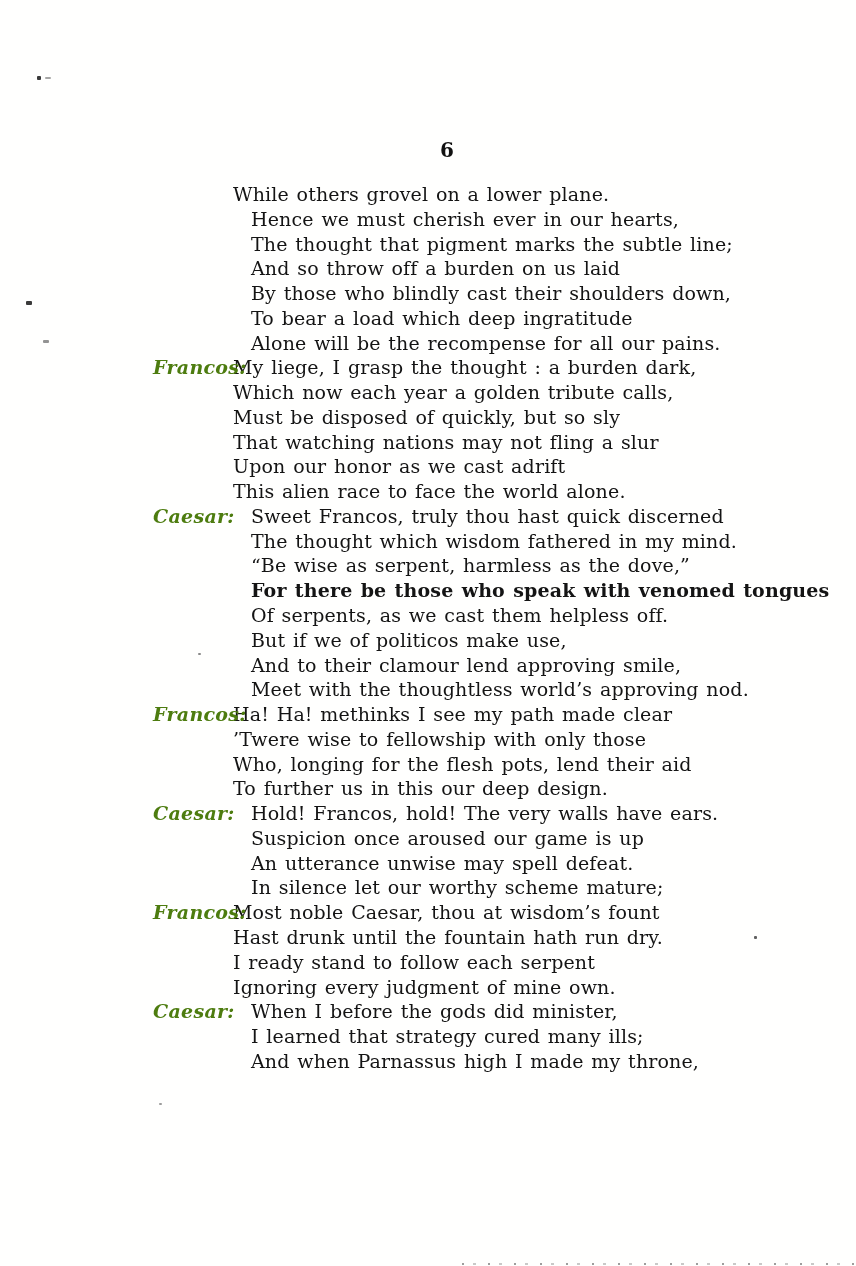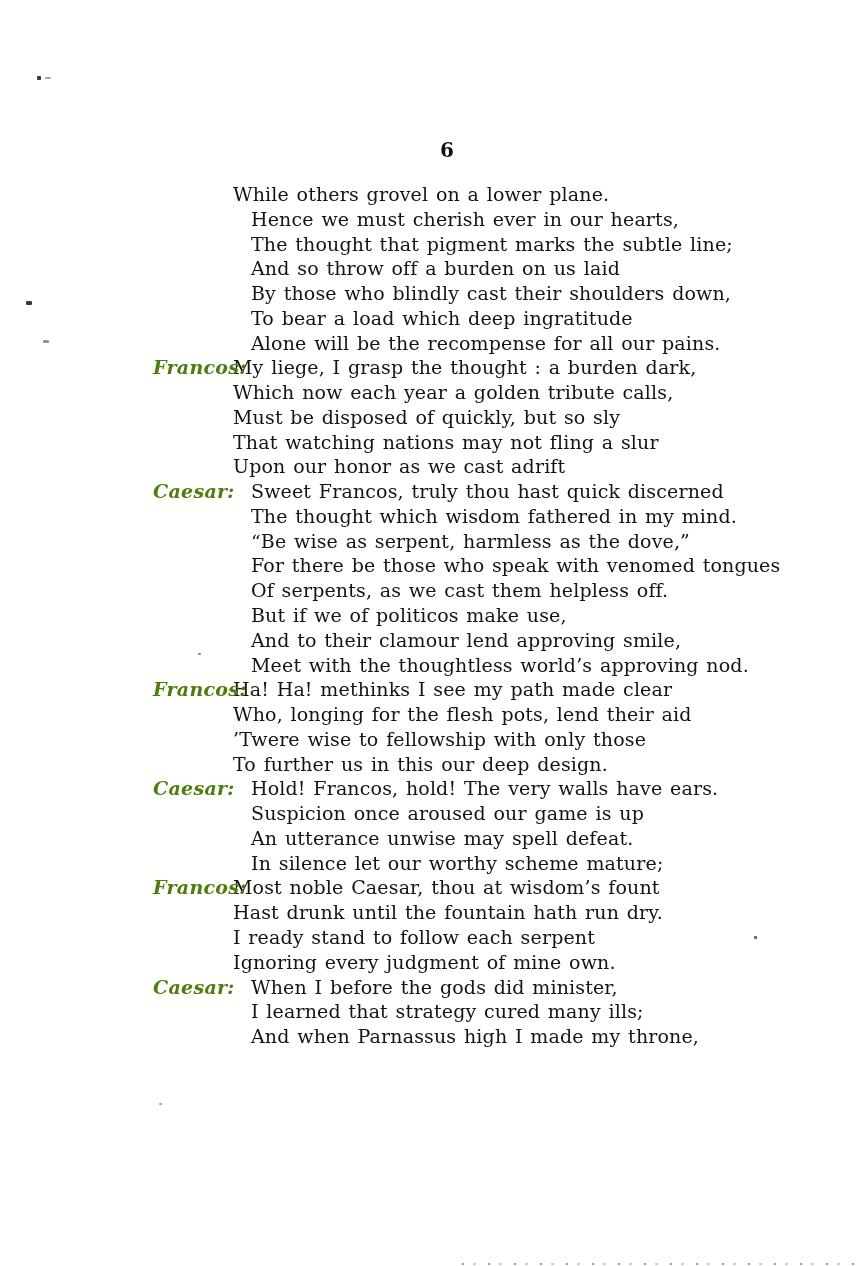--- a/index.html
+++ b/index.html
@@ -121,34 +121,38 @@
   </div>
       <div class="line">
     
     <span class="verse" style="margin-left: 233px;">That watching nations may not fling a slur</span>
   </div>
       <div class="line">
     
     <span class="verse" style="margin-left: 233px;">Upon our honor as we cast adrift</span>
   </div>
       <div class="line">
+    
+    <span class="verse" style="margin-left: 233px;">This alien race to face the world alone.</span>
+  </div>
+      <div class="line">
     <span class="speaker">Caesar:</span>
     <span class="verse" style="margin-left: 251px;">Sweet Francos, truly thou hast quick discerned</span>
   </div>
       <div class="line">
     
     <span class="verse" style="margin-left: 251px;">The thought which wisdom fathered in my mind.</span>
   </div>
       <div class="line">
     
     <span class="verse" style="margin-left: 251px;">“Be wise as serpent, harmless as the dove,”</span>
   </div>
       <div class="line">
     
-    <span class="verse" style="margin-left: 251px;">For there be those who speak with venomed tongues</span>
+    <span class="verse" style="margin-left: 251px; font-weight: bold;">For there be those who speak with venomed tongues</span>
   </div>
       <div class="line">
     
     <span class="verse" style="margin-left: 251px; text-align: center;">Of serpents, as we cast them helpless off.</span>
   </div>
       <div class="line">
     
     <span class="verse" style="margin-left: 251px;">But if we of politicos make use,</span>
   </div>
       <div class="line">
@@ -158,25 +162,25 @@
       <div class="line">
     
     <span class="verse" style="margin-left: 251px;">Meet with the thoughtless world’s approving nod.</span>
   </div>
       <div class="line">
     <span class="speaker">Francos:</span>
     <span class="verse" style="margin-left: 233px;">Ha! Ha! methinks I see my path made clear</span>
   </div>
       <div class="line">
     
+    <span class="verse" style="margin-left: 233px;">’Twere wise to fellowship with only those</span>
+  </div>
+      <div class="line">
+    
     <span class="verse" style="margin-left: 233px;">Who, longing for the flesh pots, lend their aid</span>
-  </div>
-      <div class="line">
-    
-    <span class="verse" style="margin-left: 233px;">’Twere wise to fellowship with only those</span>
   </div>
       <div class="line">
     
     <span class="verse" style="margin-left: 233px;">To further us in this our deep design.</span>
   </div>
       <div class="line">
     <span class="speaker">Caesar:</span>
     <span class="verse" style="margin-left: 251px;">Hold! Francos, hold! The very walls have ears.</span>
   </div>
       <div class="line">

